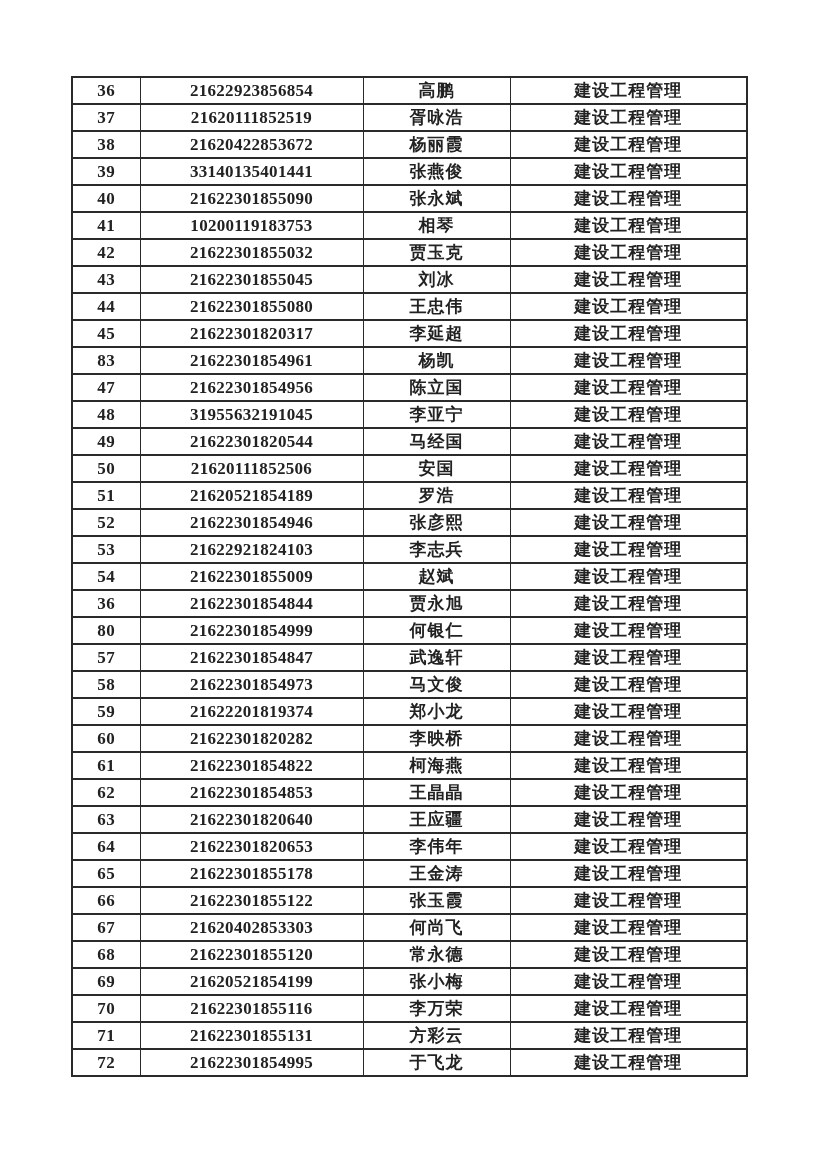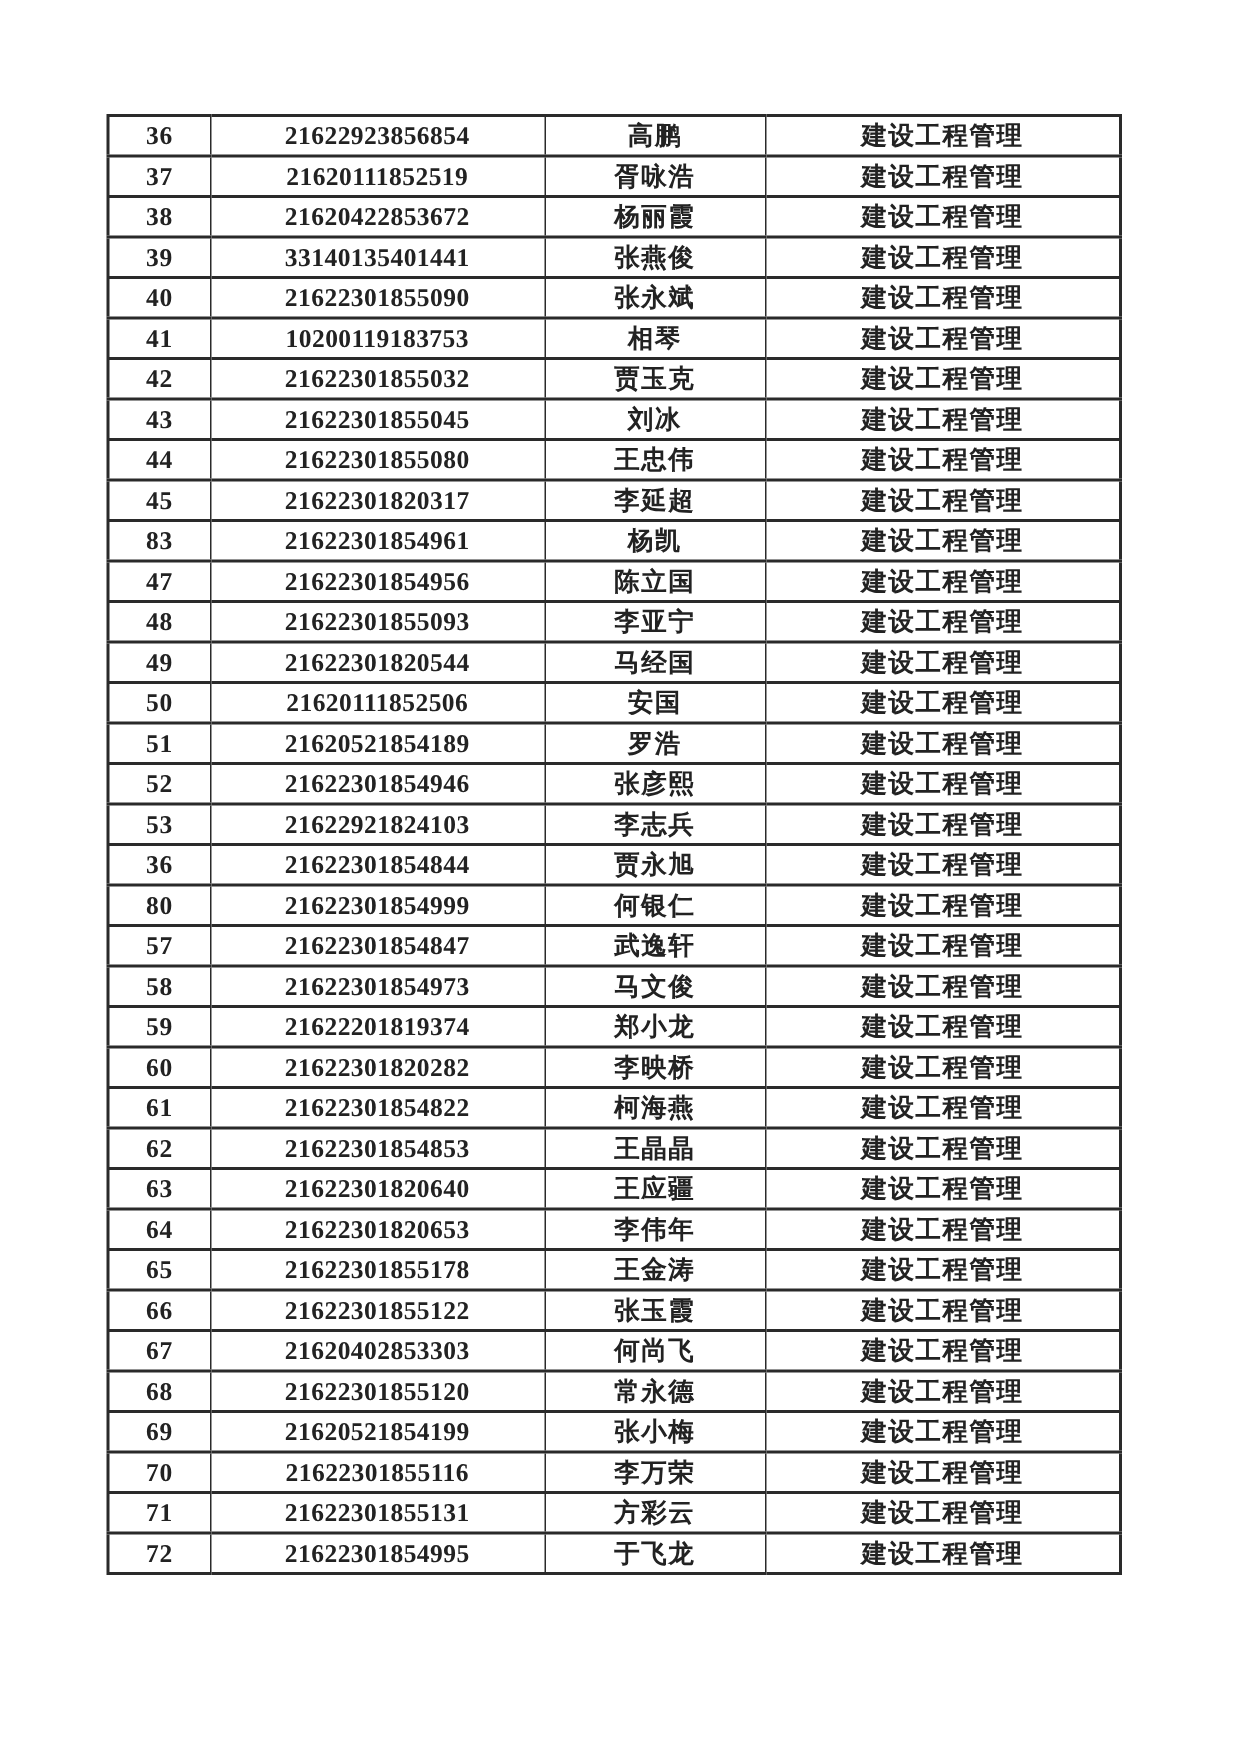--- a/index.html
+++ b/index.html
@@ -116,21 +116,21 @@
           <td class="cell-major">建设工程管理</td>
         </tr>
         <tr>
           <td class="cell-no">47</td>
           <td class="cell-id">21622301854956</td>
           <td class="cell-name">陈立国</td>
           <td class="cell-major">建设工程管理</td>
         </tr>
         <tr>
           <td class="cell-no">48</td>
-          <td class="cell-id">21622301855093</td>
+          <td class="cell-id">31955632191045</td>
           <td class="cell-name">李亚宁</td>
           <td class="cell-major">建设工程管理</td>
         </tr>
         <tr>
           <td class="cell-no">49</td>
           <td class="cell-id">21622301820544</td>
           <td class="cell-name">马经国</td>
           <td class="cell-major">建设工程管理</td>
         </tr>
         <tr>
@@ -148,20 +148,26 @@
         <tr>
           <td class="cell-no">52</td>
           <td class="cell-id">21622301854946</td>
           <td class="cell-name">张彦熙</td>
           <td class="cell-major">建设工程管理</td>
         </tr>
         <tr>
           <td class="cell-no">53</td>
           <td class="cell-id">21622921824103</td>
           <td class="cell-name">李志兵</td>
+          <td class="cell-major">建设工程管理</td>
+        </tr>
+        <tr>
+          <td class="cell-no">54</td>
+          <td class="cell-id">21622301855009</td>
+          <td class="cell-name">赵斌</td>
           <td class="cell-major">建设工程管理</td>
         </tr>
         <tr>
           <td class="cell-no">36</td>
           <td class="cell-id">21622301854844</td>
           <td class="cell-name">贾永旭</td>
           <td class="cell-major">建设工程管理</td>
         </tr>
         <tr>
           <td class="cell-no">80</td>

